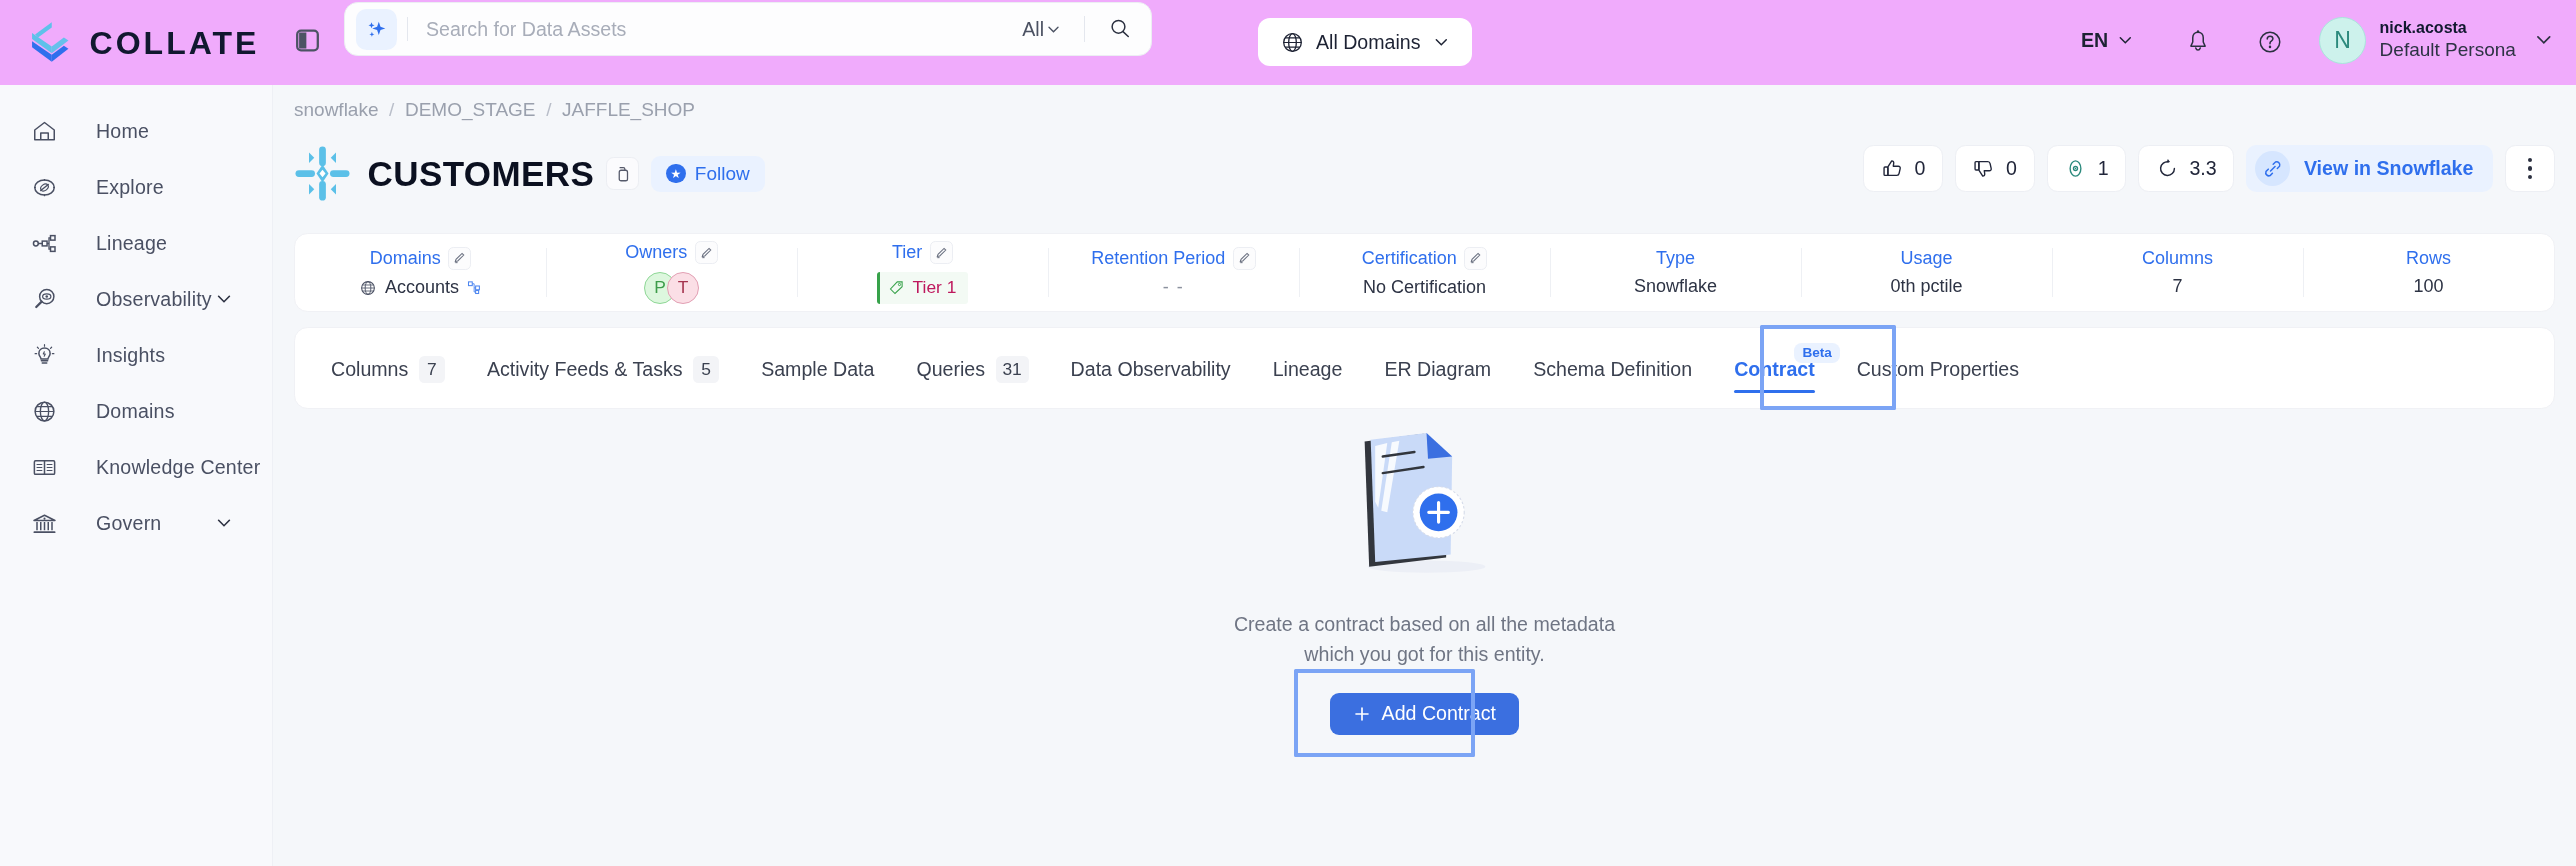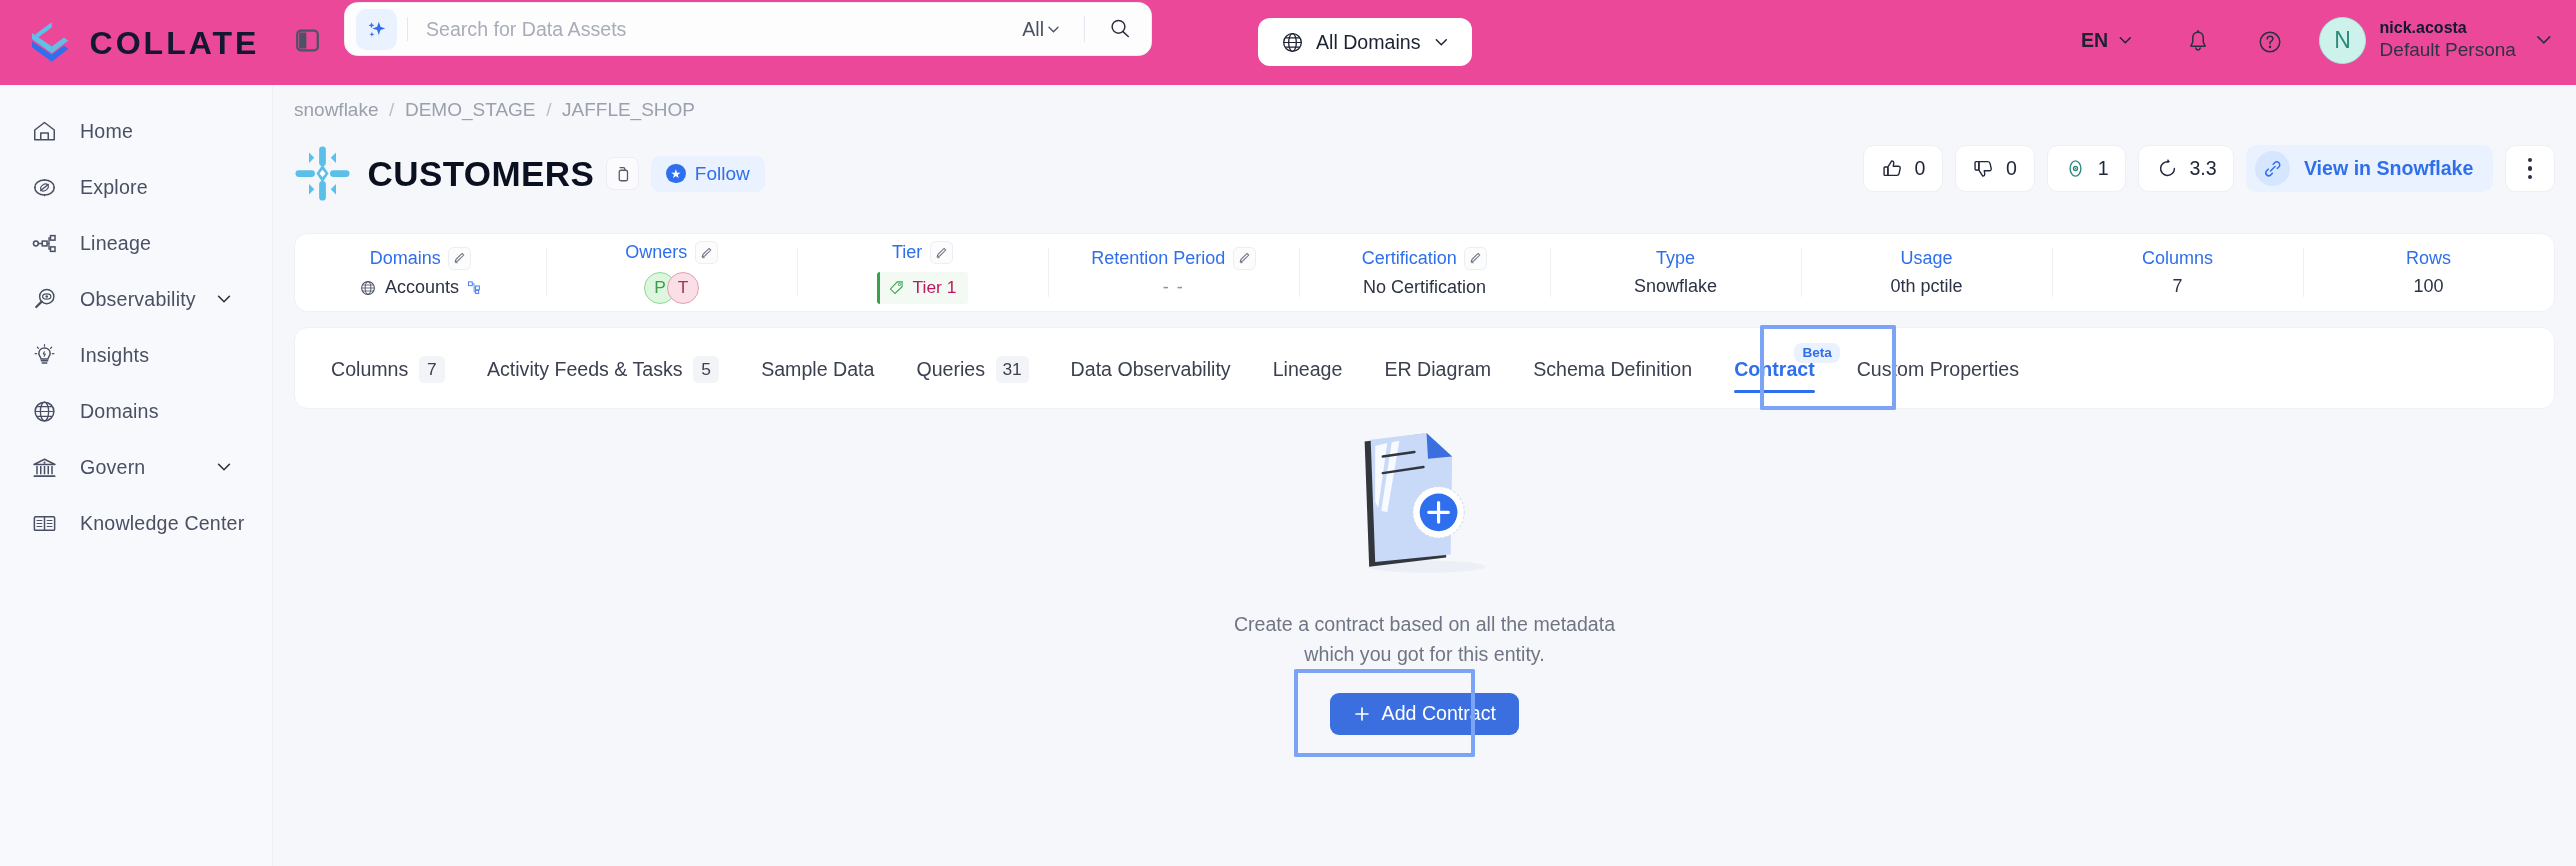--- a/index.html
+++ b/index.html
@@ -7,21 +7,21 @@
     width: 2576px; height: 866px;
     background: #f5f7fa;
     font-family: "Liberation Sans", sans-serif;
     overflow: hidden;
     -webkit-font-smoothing: antialiased;
   }
 
   
   .topbar {
     position: absolute; left: 0; top: 0; width: 2576px; height: 85px;
-    background: #ec4899;
+    background: #f0abfc;
     display: flex; align-items: center;
   }
   .logo-wrap {
     position: absolute; left: 29px; top: 19.6px;
     display: flex; align-items: center; gap: 13.6px;
   }
   .logo-mark { width: 47px; height: 47px; display:block; }
   .logo-text {
     font-size: 32px; font-weight: 700; letter-spacing: 3px;
     color: #11182f;
@@ -88,21 +88,21 @@
   .caret-dn { margin-left: 4.5px; }
 
   
   .leftnav {
     position: absolute; left: 0; top: 85px; width: 273px; height: 782px;
     background: #f8f9fc; border-right: 0.8px solid #eef0f5;
     padding-top: 18px;
   }
   .nav-item {
     display: flex; align-items: center; height: 56px;
-    padding-left: 30px; cursor: pointer; position: relative;
+    padding-left: 30px; cursor: pointer; position: relative; gap: 16px;
   }
   .nav-item .nico {
     width: 29px; height: 29px; flex: 0 0 auto;
     display:flex; align-items:center; justify-content:center;
   }
   .nav-item .nlabel {
     margin-left: 21px; font-size: 19.6px; color: #4a5063; letter-spacing: 0.2px;
   }
   .nav-item .nchev { position:absolute; right: 39px; top: 50%; transform: translateY(-50%); }
 
@@ -435,41 +435,41 @@
         <ellipse cx="18" cy="18" rx="5.5" ry="12.5" fill="none" stroke="#4a5063" stroke-width="1.8"></ellipse>
         <path d="M5.5 18 H30.5 M7.5 11.5 H28.5 M7.5 24.5 H28.5" stroke="#4a5063" stroke-width="1.6"></path>
       </svg>
     </span>
     <span class="nlabel">Domains</span>
   </div>
 
   <div class="nav-item">
     <span class="nico">
       <svg width="27" height="27" viewBox="0 0 36 36">
+        <rect x="4.5" y="9" width="27" height="18" rx="1.5" fill="none" stroke="#4a5063" stroke-width="2"></rect>
+        <path d="M18 9 V27" stroke="#4a5063" stroke-width="2"></path>
+        <path d="M8 14 H14.5 M8 18 H14.5 M8 22 H14.5 M21.5 14 H28 M21.5 18 H28 M21.5 22 H28" stroke="#4a5063" stroke-width="1.5" stroke-linecap="round"></path>
+      </svg>
+    </span>
+    <span class="nlabel">Knowledge Center</span>
+  </div>
+
+  <div class="nav-item">
+    <span class="nico">
+      <svg width="27" height="27" viewBox="0 0 36 36">
         <path d="M4 14 L18 7 L32 14 Z" fill="none" stroke="#4a5063" stroke-width="2" stroke-linejoin="round"></path>
         <circle cx="18" cy="11.5" r="1.4" fill="#4a5063"></circle>
         <path d="M8 16 V27 M13 16 V27 M18 16 V27 M23 16 V27 M28 16 V27" stroke="#4a5063" stroke-width="2"></path>
         <path d="M4.5 29.5 H31.5" stroke="#4a5063" stroke-width="2.4" stroke-linecap="round"></path>
       </svg>
     </span>
     <span class="nlabel">Govern</span>
     <svg class="nchev" width="18" height="18" viewBox="0 0 20 20">
       <path d="M4 7 L10 13 L16 7" fill="none" stroke="#2b3040" stroke-width="1.8" stroke-linecap="round"></path>
     </svg>
-  </div>
-
-  <div class="nav-item">
-    <span class="nico">
-      <svg width="27" height="27" viewBox="0 0 36 36">
-        <rect x="4.5" y="9" width="27" height="18" rx="1.5" fill="none" stroke="#4a5063" stroke-width="2"></rect>
-        <path d="M18 9 V27" stroke="#4a5063" stroke-width="2"></path>
-        <path d="M8 14 H14.5 M8 18 H14.5 M8 22 H14.5 M21.5 14 H28 M21.5 18 H28 M21.5 22 H28" stroke="#4a5063" stroke-width="1.5" stroke-linecap="round"></path>
-      </svg>
-    </span>
-    <span class="nlabel">Knowledge Center</span>
   </div>
 </div>
 
 <div class="main">
 
   <div class="breadcrumb">
     <span class="crumb">snowflake</span>
     <span class="sep">/</span>
     <span class="crumb">DEMO_STAGE</span>
     <span class="sep">/</span>

